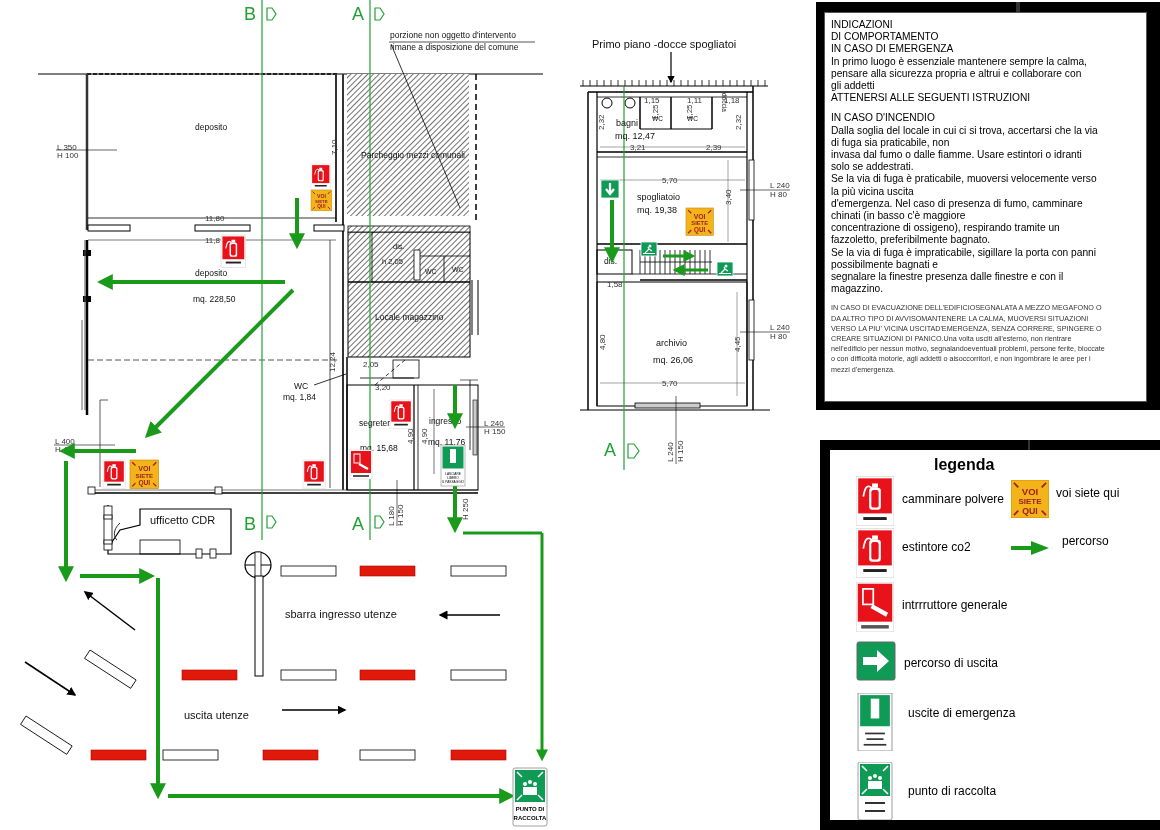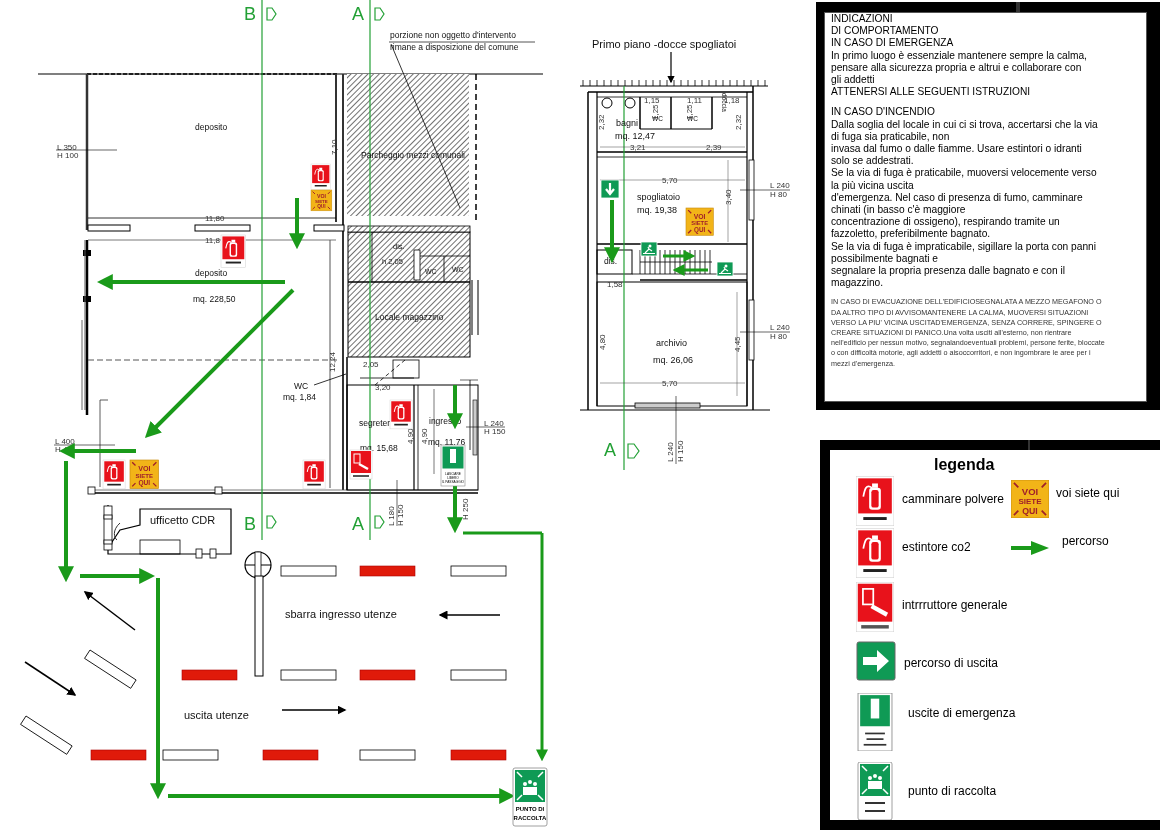--- a/index.html
+++ b/index.html
@@ -6,21 +6,21 @@
   body { width: 1160px; height: 830px; background: #ffffff; position: relative; overflow: hidden;
          font-family: "Liberation Sans", sans-serif; color: #000; }
   #plan { position: absolute; left: 0; top: 0; width: 1160px; height: 830px; }
   .lbl { font-family: "Liberation Sans", sans-serif; fill: #111; }
   .dim { font-family: "Liberation Sans", sans-serif; fill: #333; font-size: 8px; }
   .green-lbl { font-family: "Liberation Sans", sans-serif; fill: #22a035; font-size: 18px; }
 
   
   #instr { position: absolute; left: 816px; top: 2px; width: 344px; height: 408px; background: #000; }
   #instr .inner { position: absolute; left: 8px; top: 10px; width: 323px; height: 390px; background: #fff; border: 1px solid #555;
-                  padding: 0 6px; box-sizing: border-box; font-size: 10.2px; line-height: 12.2px; }
+                  padding: 6px 6px; box-sizing: border-box; font-size: 10.2px; line-height: 12.2px; }
   #instr .inner p { margin: 0 0 8px 0; }
   #instr .small { font-size: 7.2px; line-height: 10.2px; color: #333; }
   #instr .tick { position: absolute; left: 200px; top: 0; width: 4px; height: 10px; background: #333; }
 
   
   #legend { position: absolute; left: 820px; top: 440px; width: 340px; height: 390px; background: #000; }
   #legend .inner { position: absolute; left: 10px; top: 10px; width: 349px; height: 370px; background: #fff; }
   #legend .tick { position: absolute; left: 208px; top: 0; width: 2px; height: 10px; background: #333; }
   #legend h3 { position: absolute; left: 104px; top: 6px; margin: 0; font-size: 16px; font-weight: bold; }
   .leg-item { position: absolute; font-size: 12px; }
@@ -428,21 +428,21 @@
       <span>invasa dal fumo o dalle fiamme. Usare estintori o idranti</span><br>
       <span>solo se addestrati.</span><br>
       <span>Se la via di fuga è praticabile, muoversi velocemente verso</span><br>
       <span>la più vicina uscita</span><br>
       <span>d'emergenza. Nel caso di presenza di fumo, camminare</span><br>
       <span>chinati (in basso c'è maggiore</span><br>
       <span>concentrazione di ossigeno), respirando tramite un</span><br>
       <span>fazzoletto, preferibilmente bagnato.</span><br>
       <span>Se la via di fuga è impraticabile, sigillare la porta con panni</span><br>
       <span>possibilmente bagnati e</span><br>
-      <span>segnalare la propria presenza dalle bagnato e con il</span><br>
+      <span>segnalare la finestre presenza dalle finestre e con il</span><br>
       <span>magazzino.</span>
     </p>
     <p class="small">
       <span>IN CASO DI EVACUAZIONE DELL'EDIFICIOSEGNALATA A MEZZO MEGAFONO O</span><br>
       <span>DA ALTRO TIPO DI AVVISOMANTENERE LA CALMA, MUOVERSI SITUAZIONI</span><br>
       <span>VERSO LA PIU' VICINA USCITAD'EMERGENZA, SENZA CORRERE, SPINGERE O</span><br>
       <span>CREARE SITUAZIONI DI PANICO.Una volta usciti all'esterno, non rientrare</span><br>
       <span>nell'edificio per nessun motivo, segnalandoeventuali problemi, persone ferite, bloccate</span><br>
       <span>o con difficoltà motorie, agli addetti o aisoccorritori, e non ingombrare le aree per i</span><br>
       <span>mezzi d'emergenza.</span>

